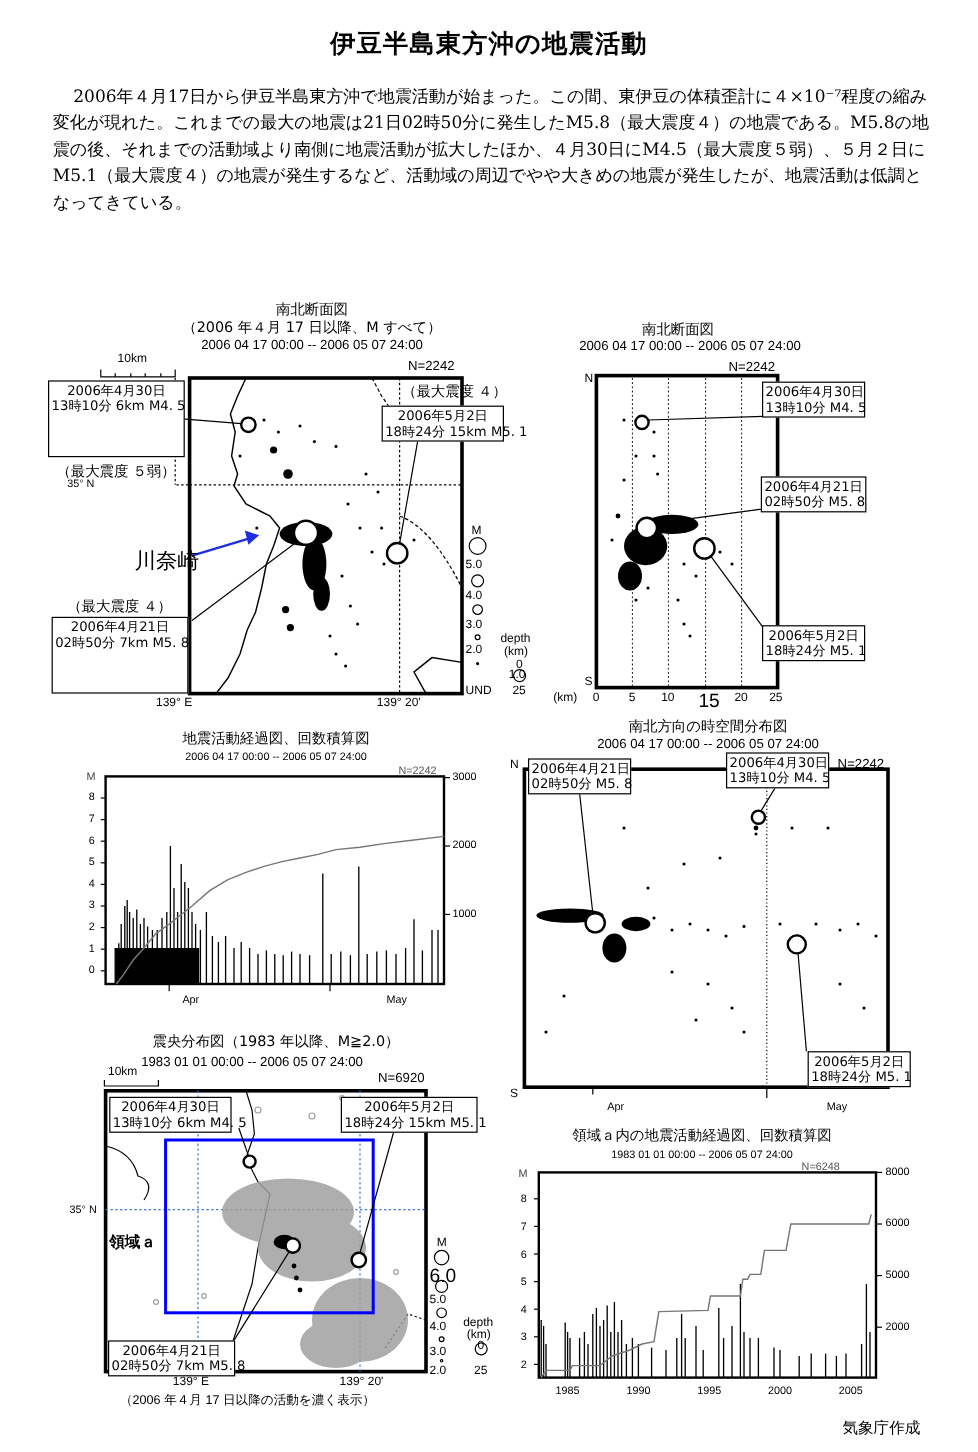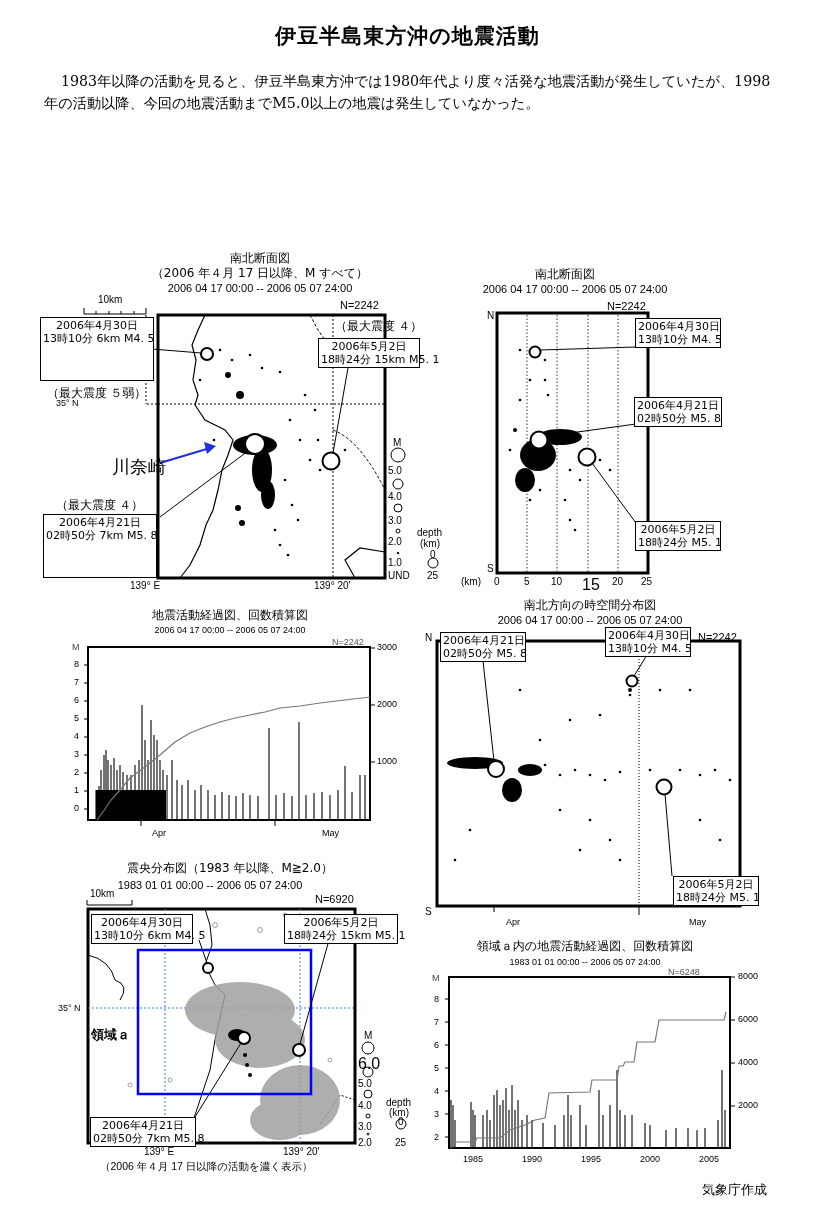--- a/index.html
+++ b/index.html
@@ -13,21 +13,21 @@
   .small{font-size:9px;font-family:"Liberation Sans",sans-serif;white-space:nowrap;}
   .lab{font-size:11px;font-family:"Liberation Sans",sans-serif;white-space:nowrap;}
   .callout{background:#fff;border:1.5px solid #000;font-size:11px;line-height:13px;text-align:center;white-space:nowrap;padding:1px 2px;}
   svg{position:absolute;left:0;top:0;}
 </style>
 </head>
 <body>
 
 <div class="abs title">伊豆半島東方沖の地震活動</div>
 <div class="abs para">
-  <p>1983年以降の活動を見ると、伊豆半島東方沖では1980年代より度々活発な地震活動が発生していたが、1998年の活動以降、今回の地震活動までM5.0以上の地震は発生していなかった。</p>
+  <p>2006年４月17日から伊豆半島東方沖で地震活動が始まった。この間、東伊豆の体積歪計に４×10⁻⁷程度の縮み変化が現れた。これまでの最大の地震は21日02時50分に発生したM5.8（最大震度４）の地震である。M5.8の地震の後、それまでの活動域より南側に地震活動が拡大したほか、４月30日にM4.5（最大震度５弱）、５月２日にM5.1（最大震度４）の地震が発生するなど、活動域の周辺でやや大きめの地震が発生したが、地震活動は低調となってきている。</p>
 </div>
 
 <div>
   <div class="abs ptitle" style="left:160px;width:200px;top:250px;">南北断面図</div>
   <div class="abs ptitle" style="left:110px;width:300px;top:265px;">（2006 年４月 17 日以降、M すべて）</div>
   <div class="abs psub" style="left:110px;width:300px;top:282px;">2006  04  17  00:00  --  2006  05  07  24:00</div>
   <div class="abs lab" style="left:98px;top:294px;font-size:10px;">10km</div>
   <div class="abs lab" style="left:340px;top:299px;">N=2242</div>
 
   <svg width="815" height="1210">
@@ -135,21 +135,21 @@
   </div>
   <div class="abs lab" style="left:112px;top:455px;font-size:18px;">川奈崎</div>
   <div class="abs small" style="left:56px;top:398px;">35° N</div>
   <div class="abs small" style="left:130px;top:580px;font-size:10px;">139° E</div>
   <div class="abs small" style="left:314px;top:580px;font-size:10px;">139° 20'</div>
   <div class="abs lab" style="left:393px;top:437px;font-size:10px;">M</div>
   <div class="abs lab" style="left:388px;top:465px;font-size:10px;">5.0</div>
   <div class="abs lab" style="left:388px;top:491px;font-size:10px;">4.0</div>
   <div class="abs lab" style="left:388px;top:515px;font-size:10px;">3.0</div>
   <div class="abs lab" style="left:388px;top:536px;font-size:10px;">2.0</div>
-  <div class="abs lab" style="left:388px;top:557px;font-size:10px;">1.0</div>
+  <div class="abs lab" style="left:388px;top:557px;font-size:10px;padding-left:36px;">1.0</div>
   <div class="abs lab" style="left:388px;top:570px;font-size:10px;">UND</div>
   <div class="abs lab" style="left:417px;top:527px;font-size:10px;">depth</div>
   <div class="abs lab" style="left:420px;top:538px;font-size:10px;">(km)</div>
   <div class="abs lab" style="left:430px;top:549px;font-size:10px;">0</div>
   <div class="abs lab" style="left:427px;top:570px;font-size:10px;">25</div>
 </div>
 
 <div>
   <div class="abs ptitle" style="left:480px;width:170px;top:266px;">南北断面図</div>
   <div class="abs psub" style="left:440px;width:270px;top:283px;">2006  04  17  00:00  --  2006  05  07  24:00</div>
@@ -533,21 +533,21 @@
   <div class="abs small" style="left:432px;top:973px;color:#444;">M</div>
   <div class="abs small" style="left:434px;top:994px;">8</div>
   <div class="abs small" style="left:434px;top:1017px;">7</div>
   <div class="abs small" style="left:434px;top:1040px;">6</div>
   <div class="abs small" style="left:434px;top:1063px;">5</div>
   <div class="abs small" style="left:434px;top:1086px;">4</div>
   <div class="abs small" style="left:434px;top:1109px;">3</div>
   <div class="abs small" style="left:434px;top:1132px;">2</div>
   <div class="abs small" style="left:738px;top:971px;">8000</div>
   <div class="abs small" style="left:738px;top:1014px;">6000</div>
-  <div class="abs small" style="left:738px;top:1057px;">4000</div>
+  <div class="abs small" style="left:738px;top:1057px;">5000</div>
   <div class="abs small" style="left:738px;top:1100px;">2000</div>
   <div class="abs small" style="left:463px;top:1154px;">1985</div>
   <div class="abs small" style="left:522px;top:1154px;">1990</div>
   <div class="abs small" style="left:581px;top:1154px;">1995</div>
   <div class="abs small" style="left:640px;top:1154px;">2000</div>
   <div class="abs small" style="left:699px;top:1154px;">2005</div>
 </div>
 
 <div class="abs" style="left:702px;top:1181px;font-size:13px;">気象庁作成</div>
 

